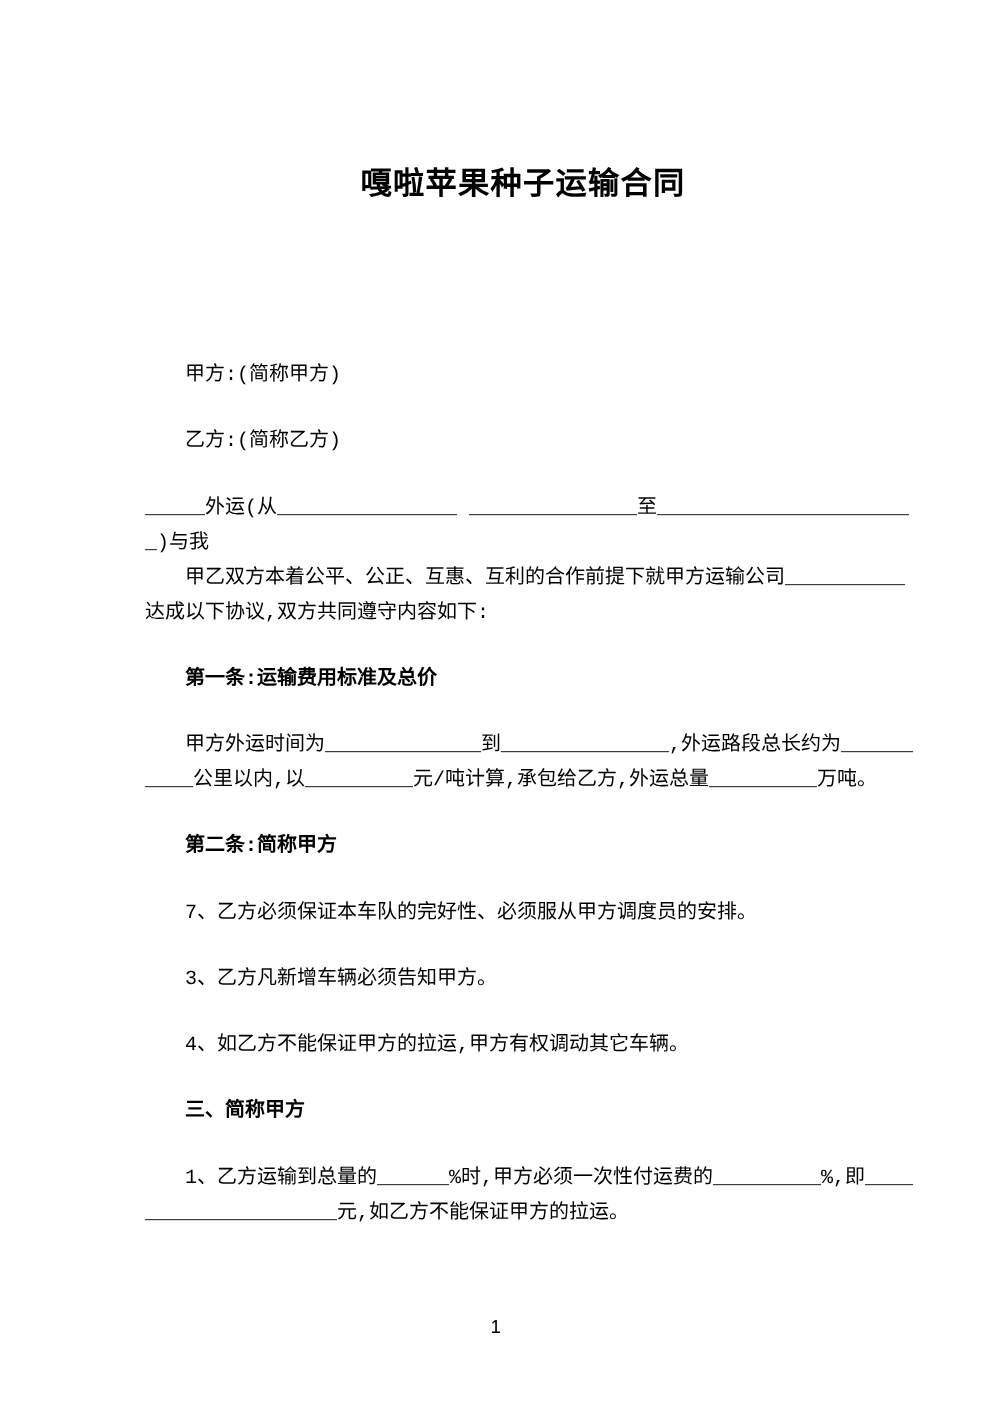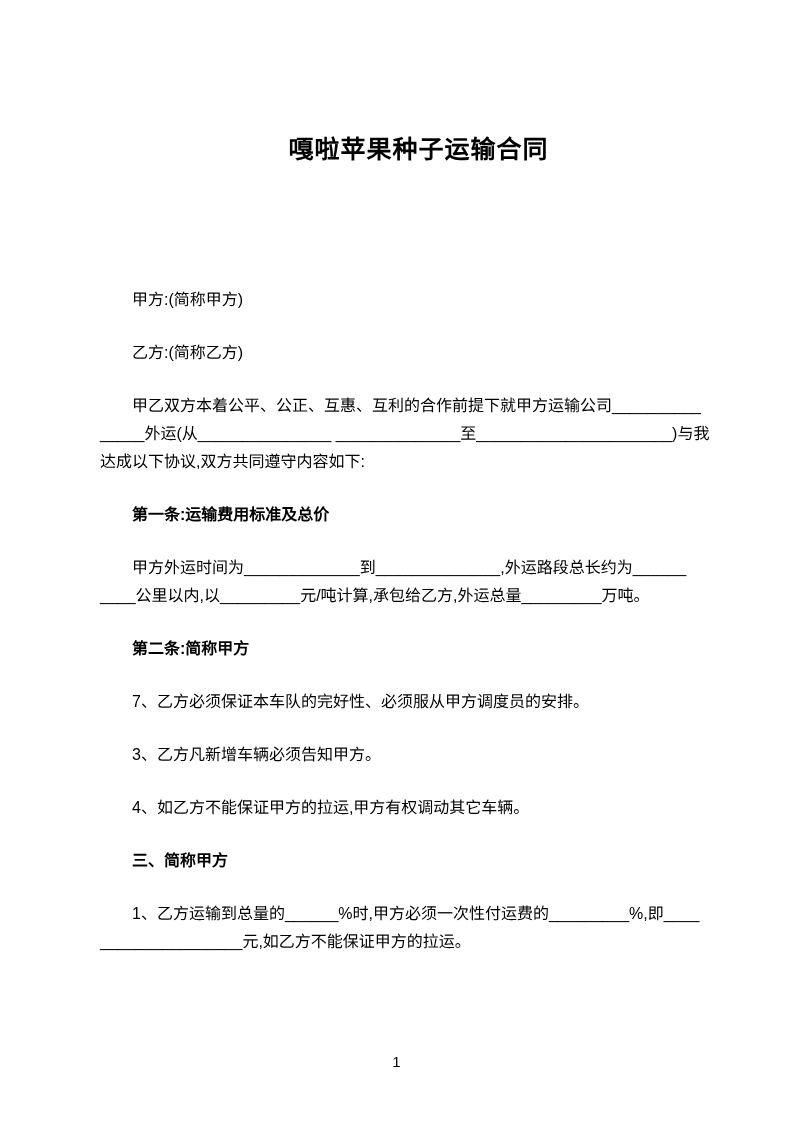--- a/index.html
+++ b/index.html
@@ -13,40 +13,42 @@
     height: 1122px;
     background: #ffffff;
     color: #000000;
     font-family: "Liberation Sans", sans-serif;
     overflow: hidden;
     box-sizing: border-box;
   }
   .content {
     padding: 132px 56px 0 100px;
     box-sizing: border-box;
+    font-family: Liberation Mono, monospace;
   }
   .doc-title {
     font-size: 25px;
     line-height: 34px;
     font-weight: bold;
     text-align: center;
     margin: 0 0 120px 0;
     letter-spacing: 1px;
   }
   .line {
     font-size: 16px;
     line-height: 28px;
     white-space: pre-wrap;
     word-break: break-all;
   }
   .indent {
     text-indent: 32px;
   }
   .block {
     margin-bottom: 25px;
+    margin-left: 16px;
   }
   .heading {
     font-weight: bold;
   }
   .footer {
     position: absolute;
     bottom: 50px;
     left: 0;
     width: 100%;
     text-align: center;
@@ -63,22 +65,22 @@
 <div class="page">
   <div class="content">
 
     <h1 class="doc-title">嘎啦苹果种子运输合同</h1>
 
     <div class="line indent block">甲方:(简称甲方)</div>
 
     <div class="line indent block">乙方:(简称乙方)</div>
 
     <div class="block">
+      <div class="line">_____外运(从_______________ ______________至______________________)与我</div>
       <div class="line indent">甲乙双方本着公平、公正、互惠、互利的合作前提下就甲方运输公司__________</div>
-      <div class="line">_____外运(从_______________ ______________至______________________)与我</div>
       <div class="line">达成以下协议,双方共同遵守内容如下:</div>
     </div>
 
     <div class="line indent block heading">第一条:运输费用标准及总价</div>
 
     <div class="block">
       <div class="line indent">甲方外运时间为_____________到______________,外运路段总长约为______</div>
       <div class="line">____公里以内,以_________元/吨计算,承包给乙方,外运总量_________万吨。</div>
     </div>
 

